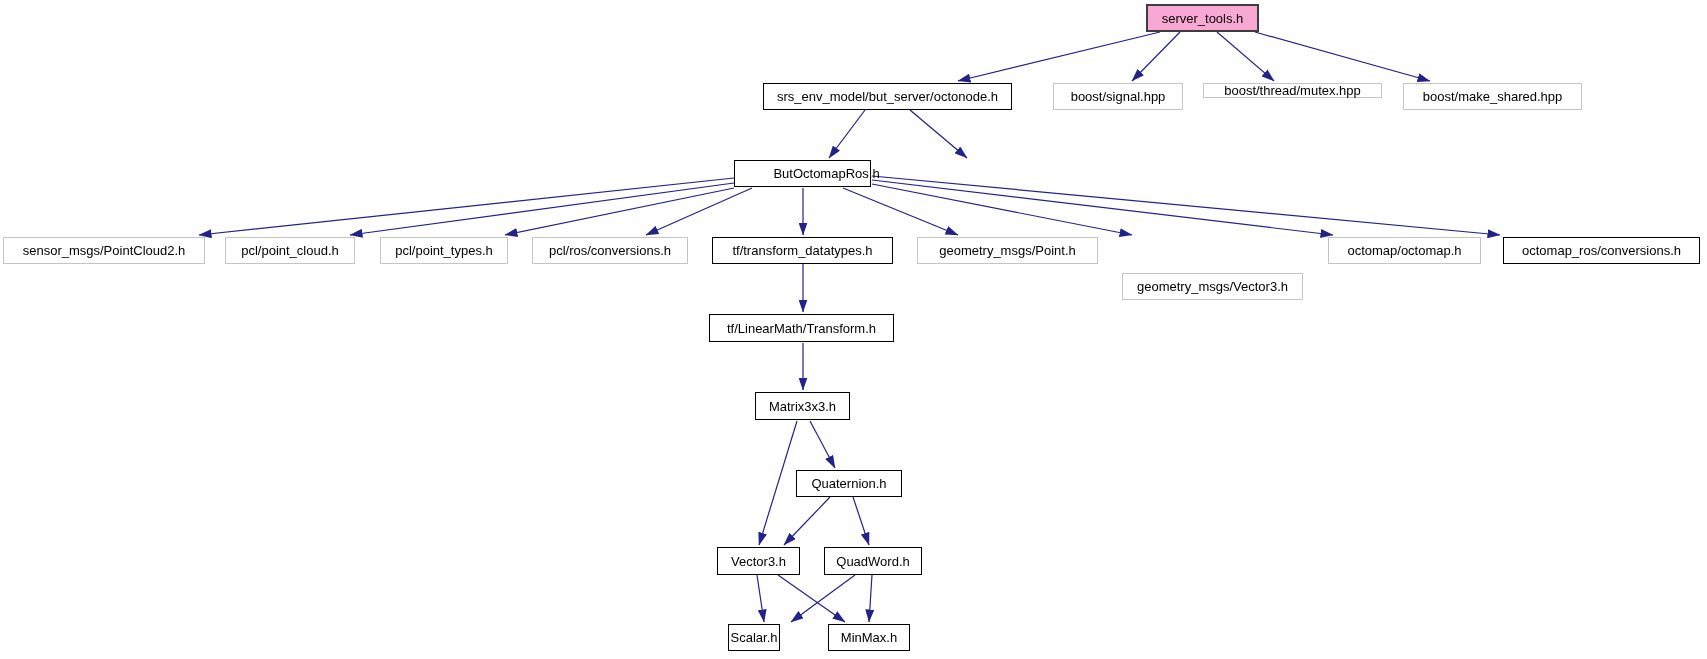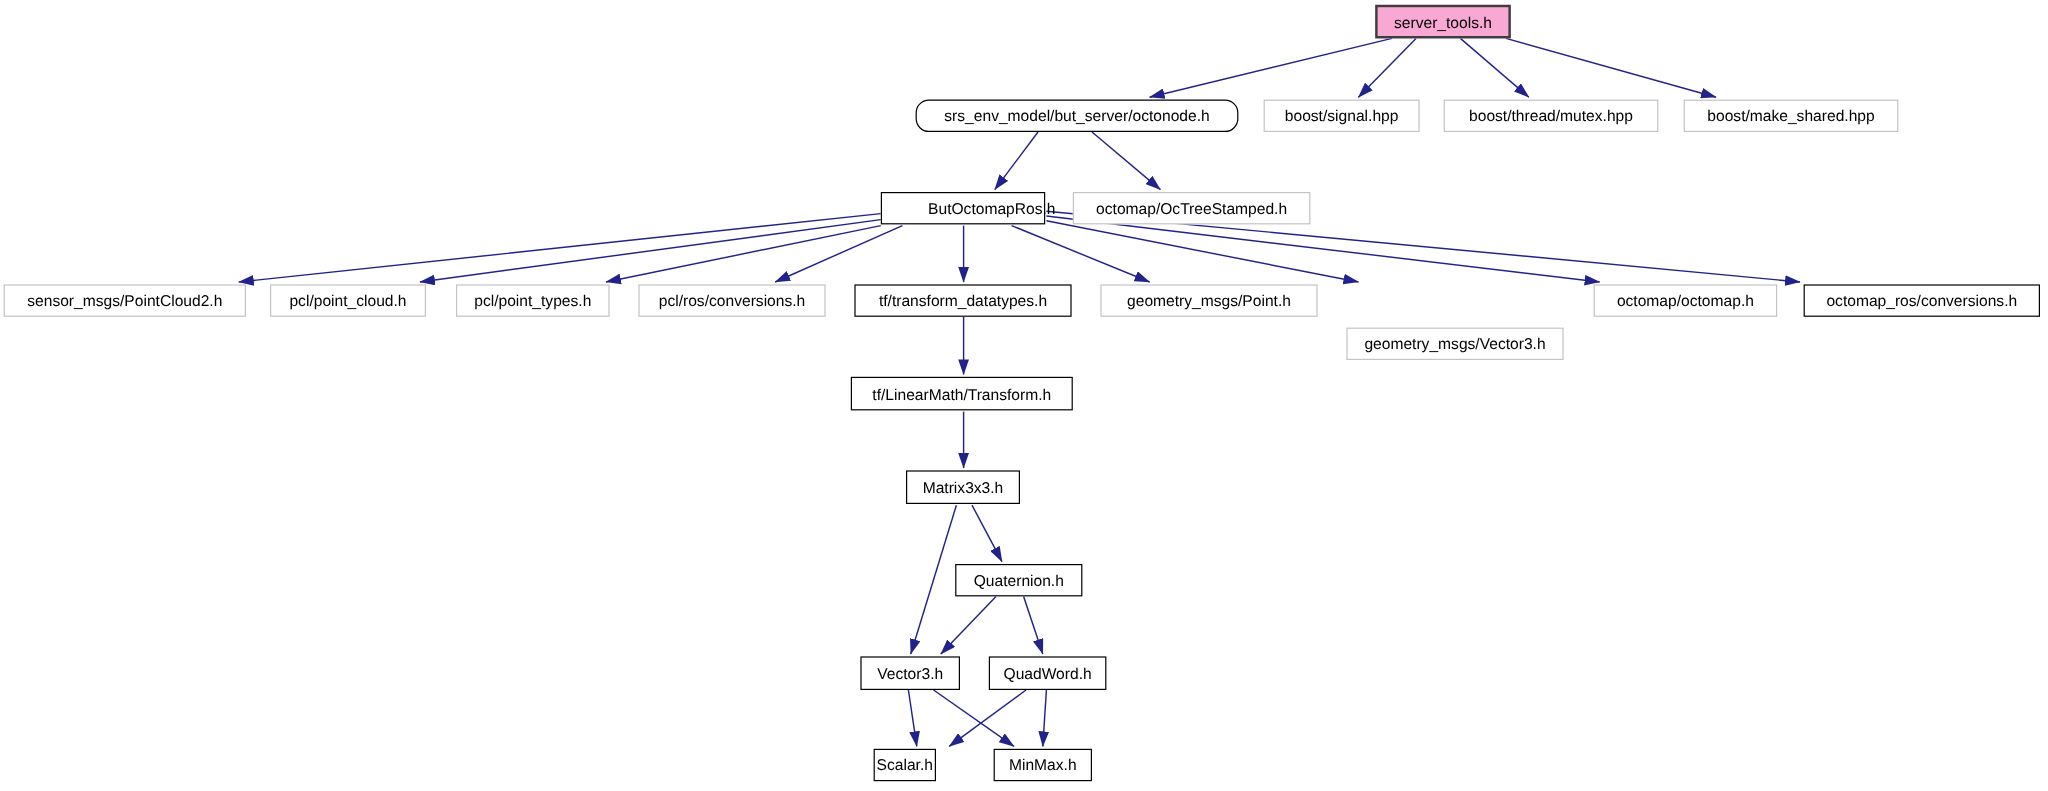--- a/index.html
+++ b/index.html
@@ -77,26 +77,25 @@
       <line x1="797" y1="421" x2="759" y2="545" stroke="#22228b" stroke-width="1.2" marker-end="url(#arrowhead)"></line>
       <line x1="830" y1="497" x2="784" y2="545" stroke="#22228b" stroke-width="1.2" marker-end="url(#arrowhead)"></line>
       <line x1="853" y1="497" x2="869" y2="545" stroke="#22228b" stroke-width="1.2" marker-end="url(#arrowhead)"></line>
       <line x1="757" y1="575" x2="764" y2="622" stroke="#22228b" stroke-width="1.2" marker-end="url(#arrowhead)"></line>
       <line x1="778" y1="575" x2="845" y2="622" stroke="#22228b" stroke-width="1.2" marker-end="url(#arrowhead)"></line>
       <line x1="855" y1="575" x2="791" y2="622" stroke="#22228b" stroke-width="1.2" marker-end="url(#arrowhead)"></line>
       <line x1="872" y1="575" x2="869" y2="622" stroke="#22228b" stroke-width="1.2" marker-end="url(#arrowhead)"></line>
     </svg>
 
 <div class="node current" style="left: 1146px; top: 4px; width: 113px; height: 28px;">server_tools.h</div>
-    <div class="node linked" style="left: 763px; top: 83px; width: 269px; height: 27px; border-radius: 11px;">srs_env_model/but_server/octonode.h</div>
+    <div class="node linked" style="left: 763px; top: 83px; width: 249px; height: 27px;">srs_env_model/but_server/octonode.h</div>
     <div class="node plain" style="left: 1053px; top: 83px; width: 130px; height: 27px;">boost/signal.hpp</div>
-    <div class="node plain" style="left: 1203px; top: 83px; width: 179px; height: 27px;">boost/thread/mutex.hpp</div>
+    <div class="node plain" style="left: 1203px; top: 83px; width: 179px; height: 15px;">boost/thread/mutex.hpp</div>
     <div class="node plain" style="left: 1403px; top: 83px; width: 179px; height: 27px;">boost/make_shared.hpp</div>
     <div class="node linked" style="left: 734px; top: 160px; width: 137px; height: 27px; padding-left: 48px;">ButOctomapRos.h</div>
-    <div class="node plain" style="left: 894px; top: 160px; width: 198px; height: 27px;">octomap/OcTreeStamped.h</div>
     <div class="node plain" style="left: 3px; top: 237px; width: 202px; height: 27px;">sensor_msgs/PointCloud2.h</div>
     <div class="node plain" style="left: 225px; top: 237px; width: 130px; height: 27px;">pcl/point_cloud.h</div>
     <div class="node plain" style="left: 380px; top: 237px; width: 128px; height: 27px;">pcl/point_types.h</div>
     <div class="node plain" style="left: 532px; top: 237px; width: 156px; height: 27px;">pcl/ros/conversions.h</div>
     <div class="node linked" style="left: 712px; top: 237px; width: 181px; height: 27px;">tf/transform_datatypes.h</div>
     <div class="node plain" style="left: 917px; top: 237px; width: 181px; height: 27px;">geometry_msgs/Point.h</div>
     <div class="node plain" style="left: 1122px; top: 237px; width: 181px; height: 27px; margin-top: 36px;">geometry_msgs/Vector3.h</div>
     <div class="node plain" style="left: 1328px; top: 237px; width: 153px; height: 27px;">octomap/octomap.h</div>
     <div class="node linked" style="left: 1503px; top: 237px; width: 197px; height: 27px;">octomap_ros/conversions.h</div>
     <div class="node linked" style="left: 709px; top: 314px; width: 185px; height: 28px;">tf/LinearMath/Transform.h</div>

